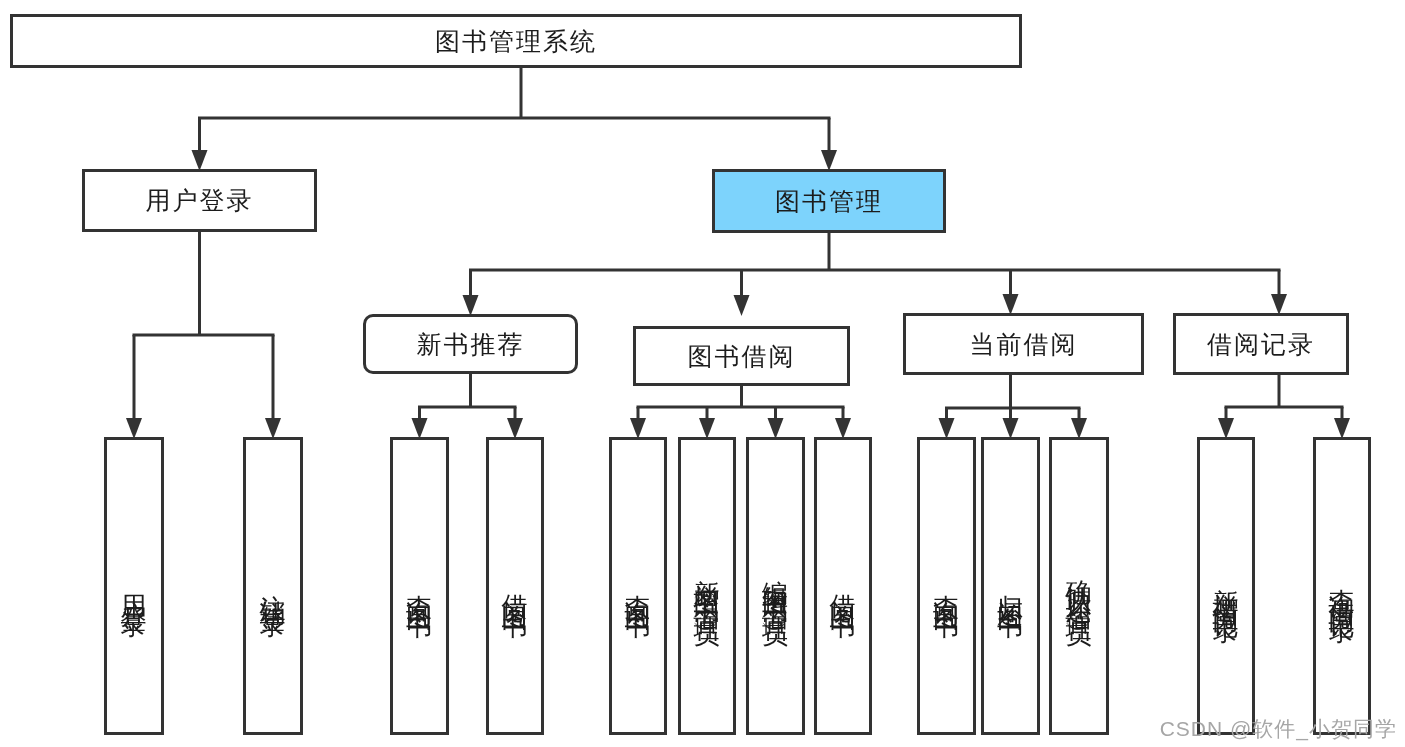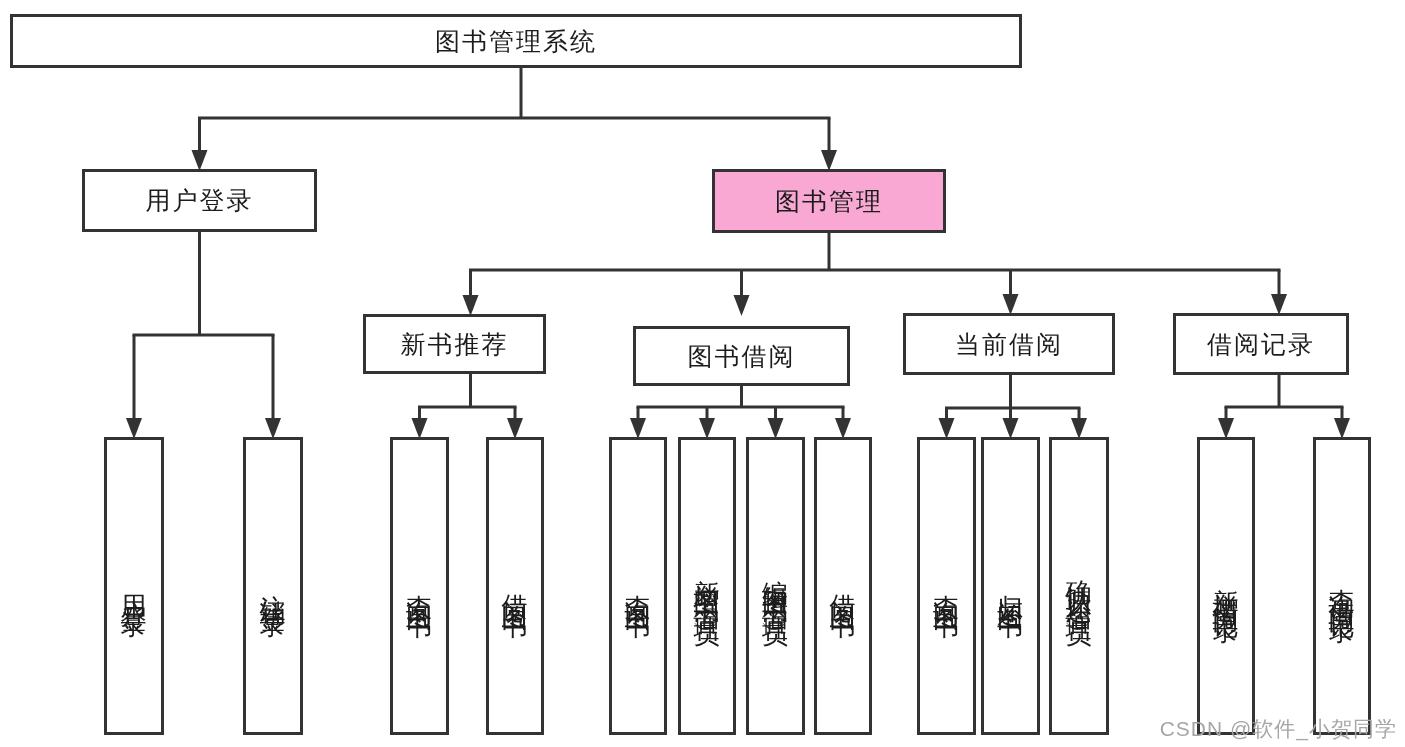--- a/index.html
+++ b/index.html
@@ -108,30 +108,30 @@
       <line x1="1342" y1="407" x2="1342" y2="420" stroke="#333333" stroke-width="3"></line>
       <polygon points="1334,418 1350,418 1342,439" fill="#333333"></polygon>
     </svg>
   <div id="nodes">
       <div class="node h" style="left: 10px; top: 14px; width: 1012px; height: 54px; border-color: rgb(51, 51, 51); background: rgb(255, 255, 255);">
         <span style="color: rgb(28, 28, 28);">图书管理系统</span>
       </div>
       <div class="node h" style="left: 82px; top: 169px; width: 235px; height: 63px; border-color: rgb(51, 51, 51); background: rgb(255, 255, 255);">
         <span style="color: rgb(28, 28, 28);">用户登录</span>
       </div>
-      <div class="node h" style="left: 712px; top: 169px; width: 234px; height: 64px; border-color: rgb(51, 51, 51); background: #f9a8d4; text-align: center;">
+      <div class="node h" style="left: 712px; top: 169px; width: 234px; height: 64px; border-color: rgb(51, 51, 51); background: #7dd3fc; text-align: center;">
         <span style="color: rgb(28, 28, 28);">图书管理</span>
       </div>
-      <div class="node h" style="left: 363px; top: 314px; width: 183px; height: 60px; border-color: rgb(51, 51, 51); background: rgb(255, 255, 255);">
+      <div class="node h" style="left: 363px; top: 314px; width: 215px; height: 60px; border-color: rgb(51, 51, 51); background: rgb(255, 255, 255); border-radius: 10px;">
         <span style="color: rgb(28, 28, 28);">新书推荐</span>
       </div>
       <div class="node h" style="left: 633px; top: 326px; width: 217px; height: 60px; border-color: rgb(51, 51, 51); background: rgb(255, 255, 255);">
         <span style="color: rgb(28, 28, 28);">图书借阅</span>
       </div>
-      <div class="node h" style="left: 903px; top: 313px; width: 212px; height: 62px; border-color: rgb(51, 51, 51); background: rgb(255, 255, 255);">
+      <div class="node h" style="left: 903px; top: 313px; width: 241px; height: 62px; border-color: rgb(51, 51, 51); background: rgb(255, 255, 255);">
         <span style="color: rgb(28, 28, 28);">当前借阅</span>
       </div>
       <div class="node h" style="left: 1173px; top: 313px; width: 176px; height: 62px; border-color: rgb(51, 51, 51); background: rgb(255, 255, 255);">
         <span style="color: rgb(28, 28, 28);">借阅记录</span>
       </div>
       <div class="node v" style="left: 104px; top: 437px; width: 60px; height: 298px; border-color: rgb(51, 51, 51); background: rgb(255, 255, 255);">
         <span style="color: rgb(28, 28, 28);">用户登录</span>
       </div>
       <div class="node v" style="left: 243px; top: 437px; width: 60px; height: 298px; border-color: rgb(51, 51, 51); background: rgb(255, 255, 255);">
         <span style="color: rgb(28, 28, 28);">注销登录</span>

